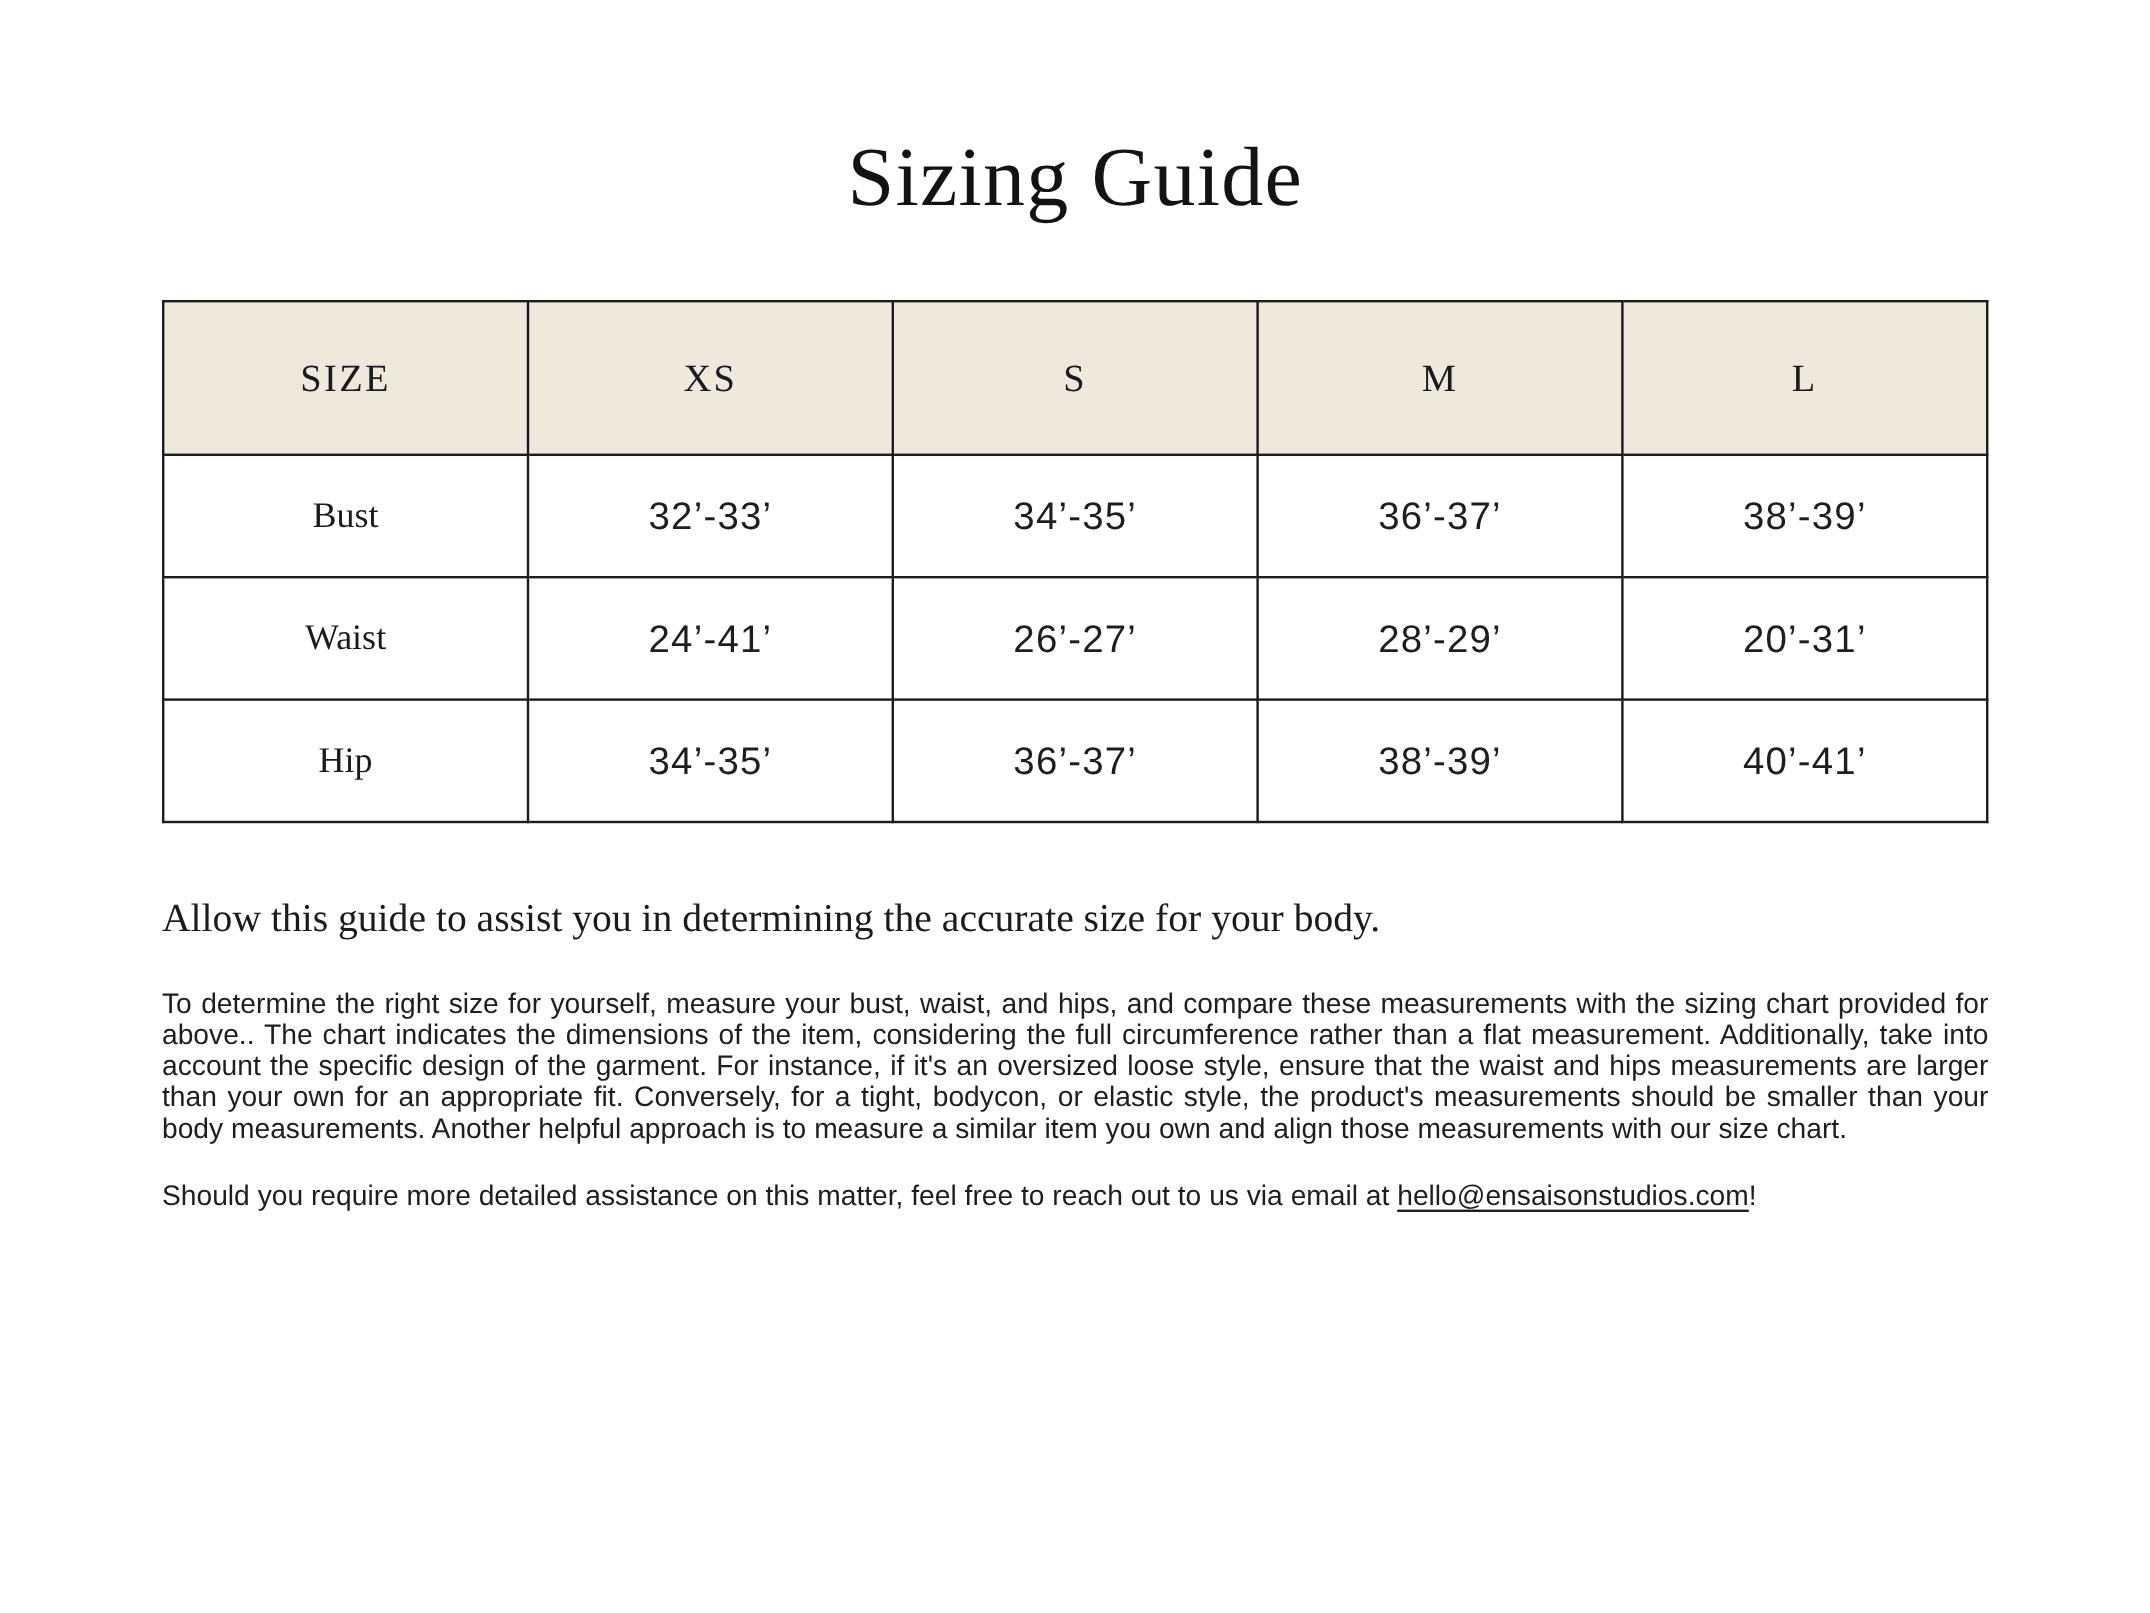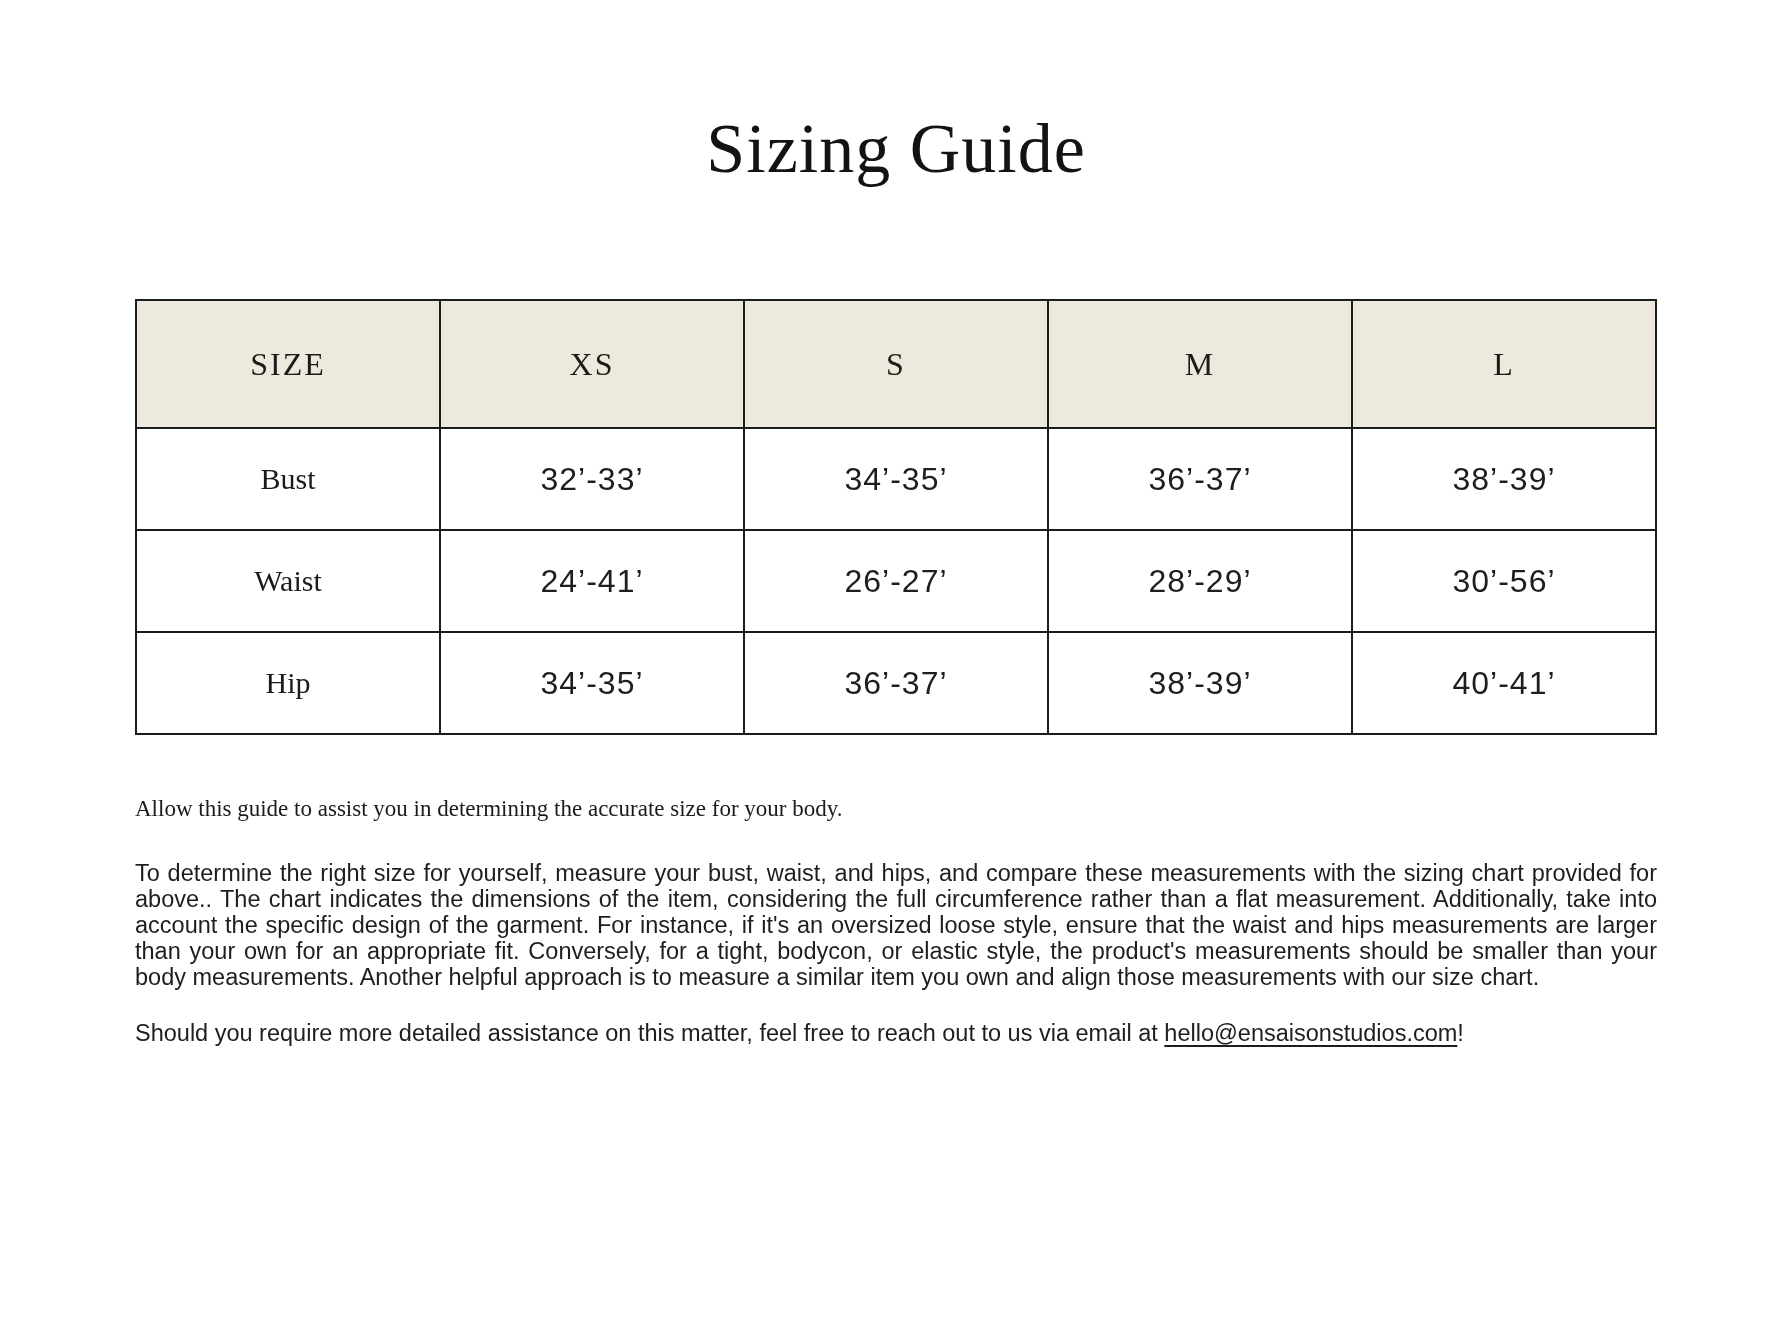--- a/index.html
+++ b/index.html
@@ -20,21 +20,21 @@
     margin-top: 112px;
     text-align: center;
     font-family: "Liberation Serif", serif;
     font-weight: 400;
     font-size: 70px;
     line-height: 73px;
     letter-spacing: 1px;
     color: #131313;
   }
   table.size-chart {
-    margin-top: 114px;
+    margin-top: 65px;
     width: 100%;
     border-collapse: collapse;
     table-layout: fixed;
   }
   table.size-chart th,
   table.size-chart td {
     border: 2px solid #1c1c1c;
     text-align: center;
     vertical-align: middle;
   }
@@ -60,21 +60,21 @@
   td.cell-value {
     font-family: "Liberation Sans", sans-serif;
     font-size: 32px;
     letter-spacing: 1px;
     color: #1e1e1e;
   }
   .subtitle {
     margin-top: 60px;
     font-family: "Liberation Serif", serif;
     font-weight: 400;
-    font-size: 23px;
+    font-size: 33px;
     line-height: 1.25;
     color: #1b1b1b;
   }
   .body-text {
     margin-top: 36px;
     font-size: 23.5px;
     line-height: 26px;
     text-align: justify;
     color: #1e1e1e;
   }
@@ -113,21 +113,21 @@
         <td class="cell-value">32’-33’</td>
         <td class="cell-value">34’-35’</td>
         <td class="cell-value">36’-37’</td>
         <td class="cell-value">38’-39’</td>
       </tr>
       <tr>
         <td class="row-label">Waist</td>
         <td class="cell-value">24’-41’</td>
         <td class="cell-value">26’-27’</td>
         <td class="cell-value">28’-29’</td>
-        <td class="cell-value">30’-56’</td>
+        <td class="cell-value">20’-31’</td>
       </tr>
       <tr>
         <td class="row-label">Hip</td>
         <td class="cell-value">34’-35’</td>
         <td class="cell-value">36’-37’</td>
         <td class="cell-value">38’-39’</td>
         <td class="cell-value">40’-41’</td>
       </tr>
     </tbody>
   </table>

